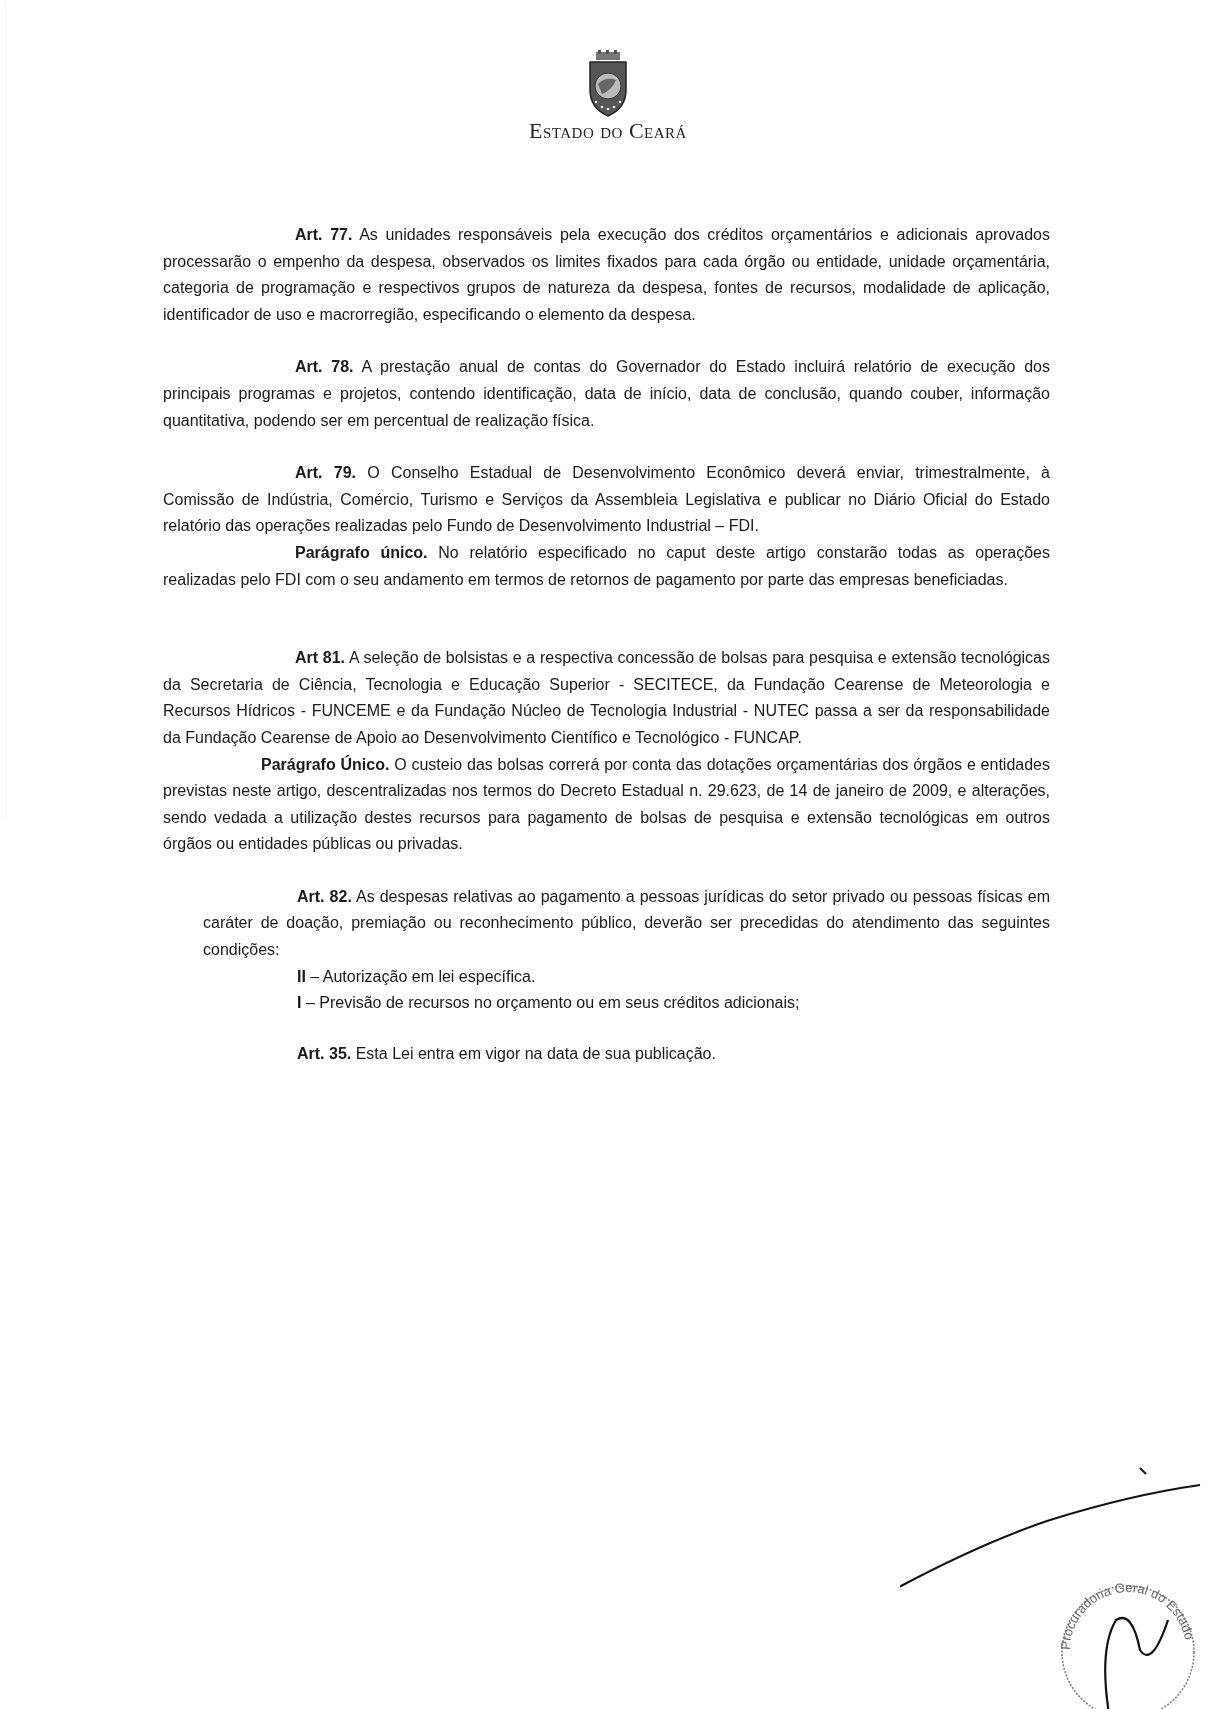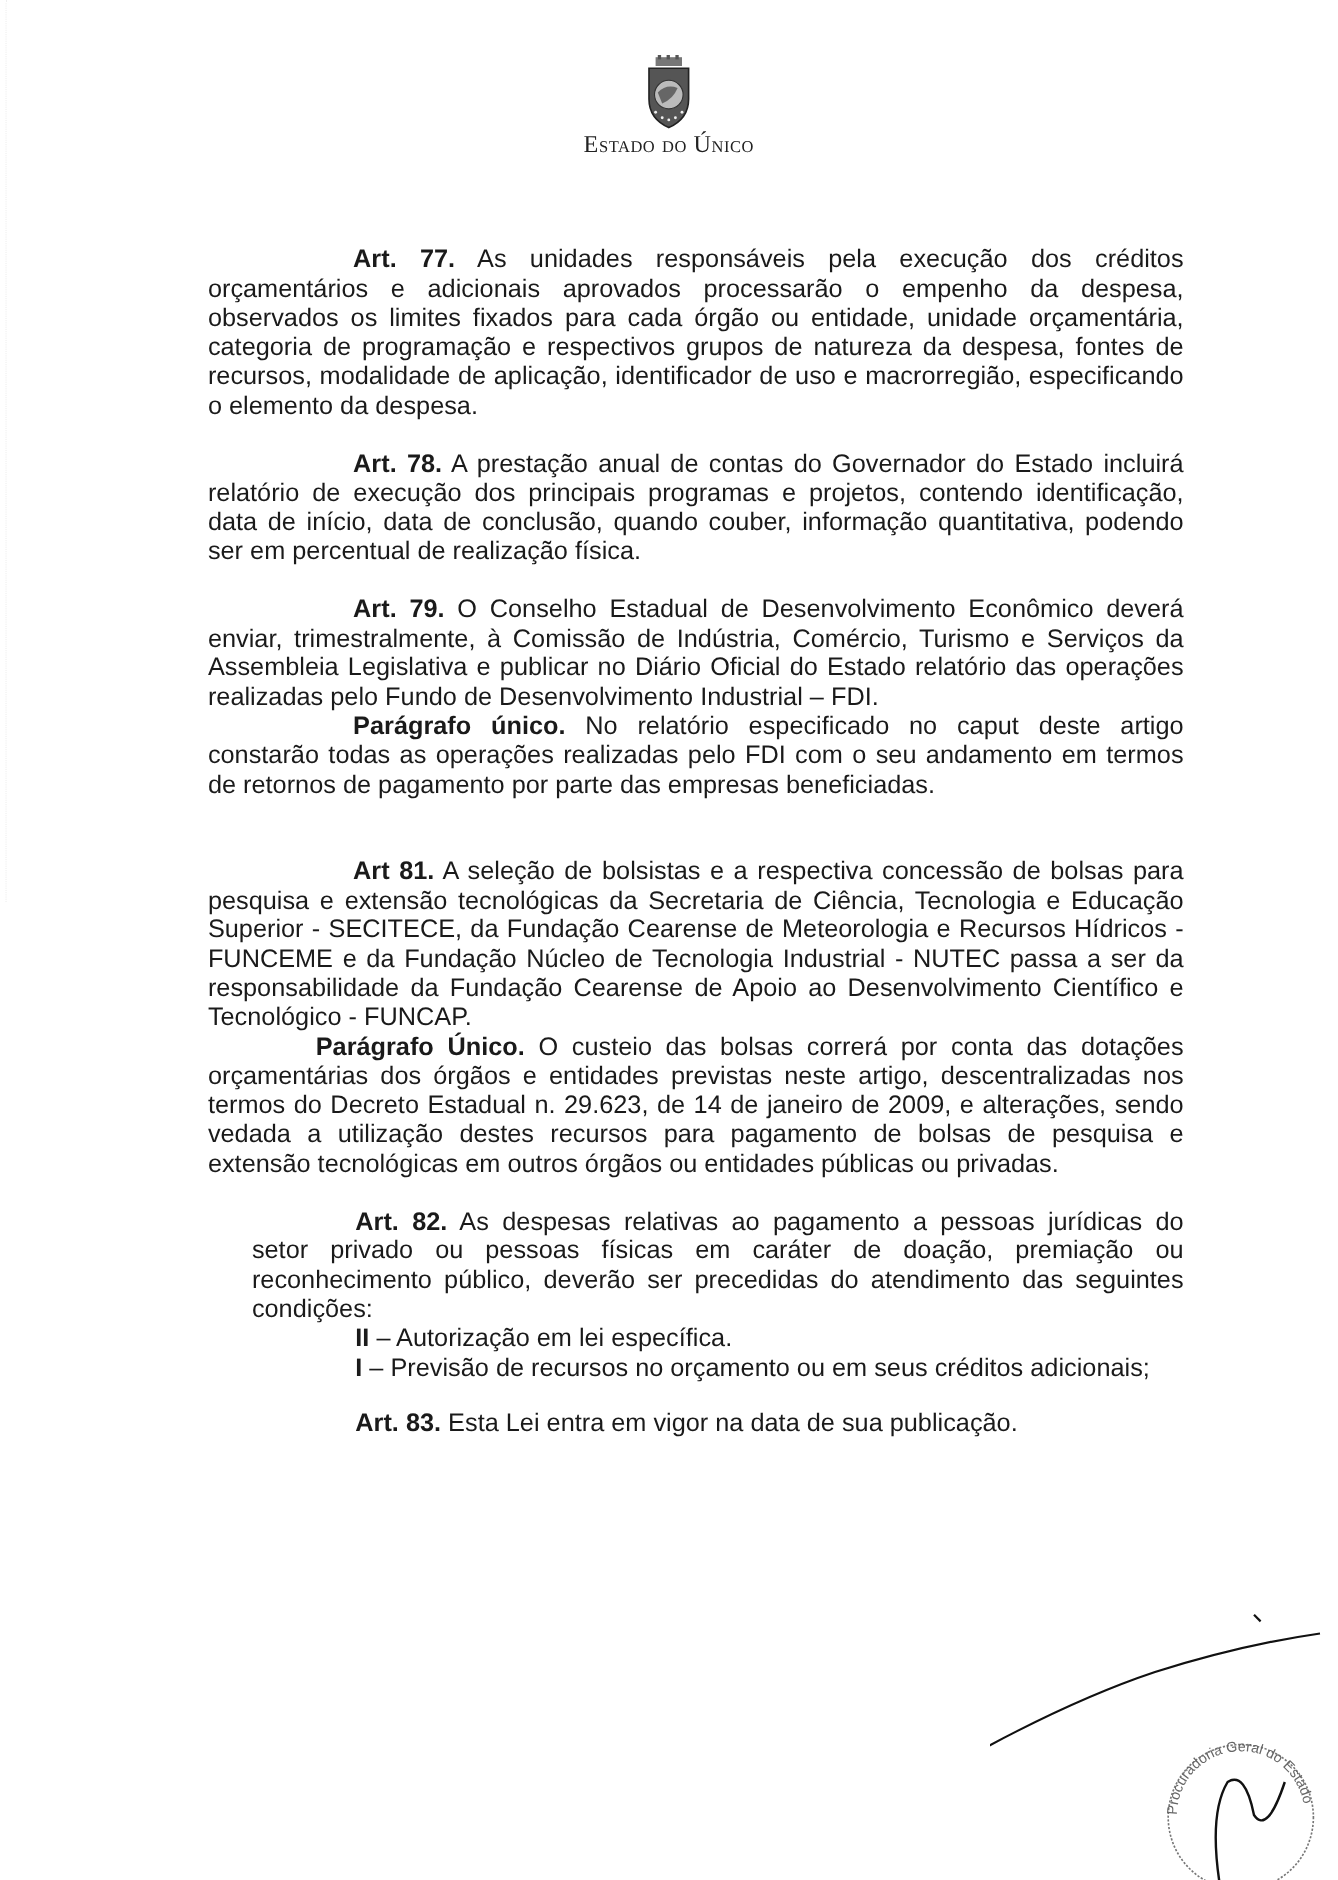--- a/index.html
+++ b/index.html
@@ -1,21 +1,21 @@
 <!DOCTYPE html>
 <html><head>
 <meta charset="utf-8">
 <style>
   html, body { margin: 0; padding: 0; background: #ffffff; }
   body { width: 1216px; height: 1709px; position: relative; overflow: hidden; color: #1a1a1a; }
   .page { position: absolute; left: 0; top: 0; width: 1216px; height: 1709px; background: #fff; }
   .header { position: absolute; left: 0; top: 50px; width: 1216px; text-align: center; }
   .crest { display: block; margin: 0 auto; }
   .gov-title { font-family: "Liberation Serif", "DejaVu Serif", serif; font-size: 22px; line-height: 26px; color: #222; font-variant: small-caps; letter-spacing: 0.5px; }
-  .body-text { position: absolute; left: 189px; top: 222px; width: 887px; font-family: "Liberation Sans", "DejaVu Sans", sans-serif; font-size: 23px; line-height: 26.6px; color: #1a1a1a; }
+  .body-text { position: absolute; left: 163px; top: 222px; width: 887px; font-family: "Liberation Sans", "DejaVu Sans", sans-serif; font-size: 16px; line-height: 26.6px; color: #1a1a1a; }
   .p { margin: 0; text-align: justify; }
   .indent { text-indent: 132px; }
   .indent-sm { text-indent: 98px; }
   .indent-xs { text-indent: 94px; margin-left: 40px; }
   .gap { height: 26px; }
   .gap-sm { height: 24px; }
   .b { font-weight: bold; }
   .left-marks { position: absolute; left: 5px; top: 0; width: 30px; height: 820px; border-left: 1px dotted #eee; }
   .stamp { position: absolute; left: 1040px; top: 1560px; width: 180px; height: 160px; }
   .sig-line { position: absolute; left: 900px; top: 1460px; width: 316px; height: 160px; }
@@ -35,21 +35,21 @@
       <rect x="28" y="0" width="3" height="4" fill="#555"></rect>
       <path d="M4 12 H40 V40 Q40 58 22 66 Q4 58 4 40 Z" fill="#555" stroke="#222" stroke-width="1.5"></path>
       <circle cx="22" cy="36" r="13" fill="#bbb" stroke="#333" stroke-width="1"></circle>
       <path d="M12 34 Q20 26 30 30 Q26 40 16 44 Z" fill="#666"></path>
       <circle cx="10" cy="52" r="1.3" fill="#eee"></circle>
       <circle cx="16" cy="57" r="1.3" fill="#eee"></circle>
       <circle cx="22" cy="59" r="1.3" fill="#eee"></circle>
       <circle cx="28" cy="57" r="1.3" fill="#eee"></circle>
       <circle cx="34" cy="52" r="1.3" fill="#eee"></circle>
     </svg>
-    <div class="gov-title">Estado do Único</div>
+    <div class="gov-title">Estado do Ceará</div>
   </div>
 
   <div class="body-text">
 
     <p class="p indent">
       <span class="b">Art. 77.</span><span> As unidades responsáveis pela execução dos créditos orçamentários e adicionais aprovados processarão o empenho da despesa, observados os limites fixados para cada órgão ou entidade, unidade orçamentária, categoria de programação e respectivos grupos de natureza da despesa, fontes de recursos, modalidade de aplicação, identificador de uso e macrorregião, especificando o elemento da despesa.</span>
     </p>
     <div class="gap"></div>
 
     <p class="p indent">
@@ -80,21 +80,21 @@
     </p>
     <p class="p indent-xs">
       <span class="b">II</span><span> – Autorização em lei específica.</span>
     </p>
     <p class="p indent-xs">
       <span class="b">I</span><span> – Previsão de recursos no orçamento ou em seus créditos adicionais;</span>
     </p>
     <div class="gap-sm"></div>
 
     <p class="p indent-xs">
-      <span class="b">Art. 83.</span><span> Esta Lei entra em vigor na data de sua publicação.</span>
+      <span class="b">Art. 35.</span><span> Esta Lei entra em vigor na data de sua publicação.</span>
     </p>
   </div>
 
   <svg class="sig-line" viewBox="0 0 316 160">
     <path d="M-60 160 Q60 90 150 60 Q230 35 300 25" fill="none" stroke="#111" stroke-width="2"></path>
     <path d="M240 8 L246 14" stroke="#111" stroke-width="2"></path>
   </svg>
 
   <svg class="stamp" viewBox="0 0 180 160">
     <defs>

